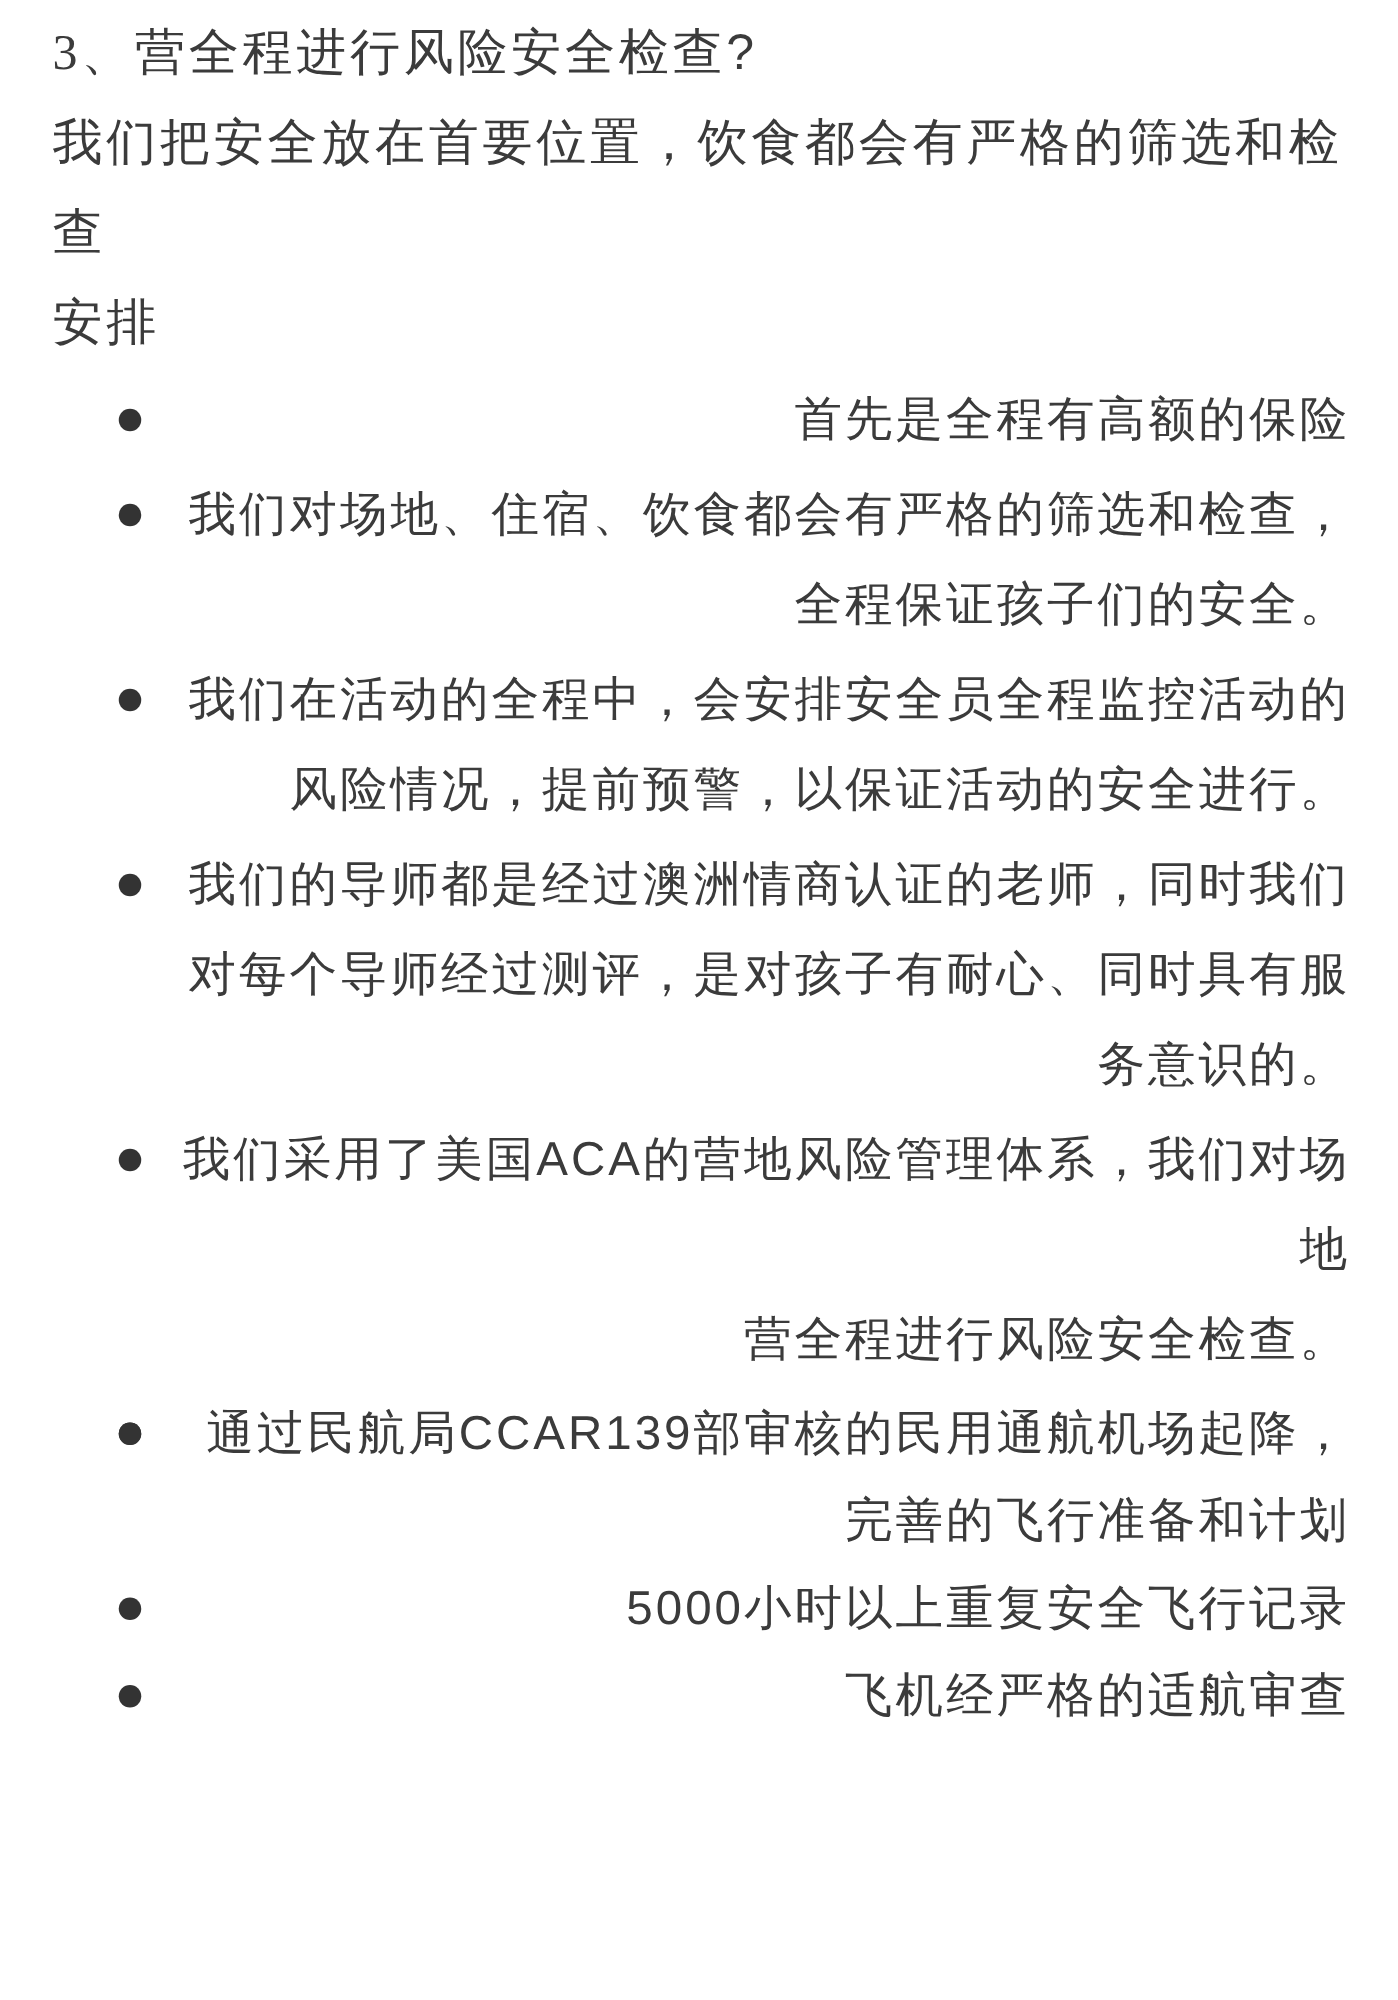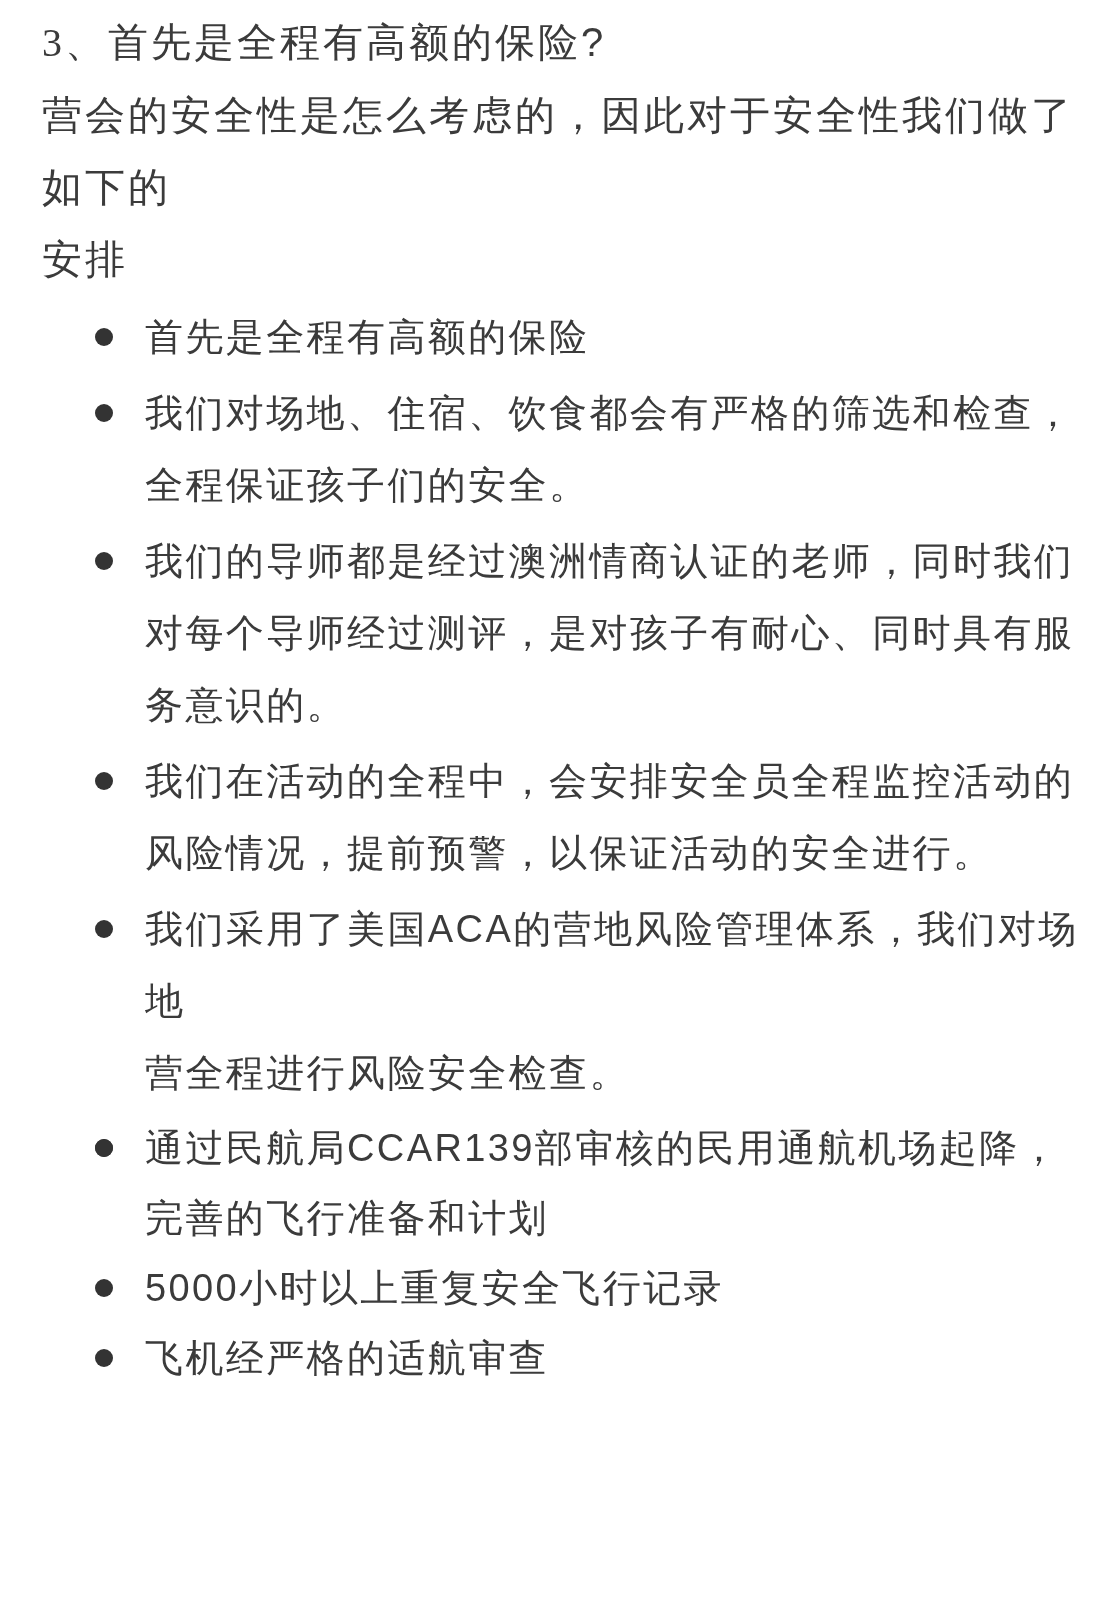--- a/index.html
+++ b/index.html
@@ -30,20 +30,21 @@
     margin: 0;
     font-size: 40px;
     line-height: 72px;
     letter-spacing: 3px;
     white-space: pre-wrap;
   }
   ul.bullet-list {
     list-style: none;
     margin: 6px 0 0 0;
     padding: 0;
+    text-align: right;
   }
   ul.bullet-list li {
     position: relative;
     padding-left: 103px;
     font-size: 38px;
     line-height: 72px;
     letter-spacing: 2.4px;
     margin-bottom: 4px;
   }
   .li-text {
@@ -67,45 +68,45 @@
   }
   ul.list-s4 .dot {
     top: 26px;
   }
 </style>
 </head>
 <body>
 
 <div class="page">
 
-  <div class="heading"><span class="num-serif">3、</span><span>首先是全程有高额的保险?</span></div>
+  <div class="heading"><span class="num-serif">3、</span><span>营全程进行风险安全检查?</span></div>
 
-  <p class="intro">营会的安全性是怎么考虑的，因此对于安全性我们做了如下的
+  <p class="intro">我们把安全放在首要位置，饮食都会有严格的筛选和检查
 安排</p>
 
   <ul class="bullet-list">
     <li>
       <span class="dot"></span>
       <span class="li-text">首先是全程有高额的保险</span>
     </li>
     <li>
       <span class="dot"></span>
       <span class="li-text">我们对场地、住宿、饮食都会有严格的筛选和检查，
 全程保证孩子们的安全。</span>
     </li>
     <li>
       <span class="dot"></span>
+      <span class="li-text">我们在活动的全程中，会安排安全员全程监控活动的
+风险情况，提前预警，以保证活动的安全进行。</span>
+    </li>
+    <li>
+      <span class="dot"></span>
       <span class="li-text">我们的导师都是经过澳洲情商认证的老师，同时我们
 对每个导师经过测评，是对孩子有耐心、同时具有服
 务意识的。</span>
-    </li>
-    <li>
-      <span class="dot"></span>
-      <span class="li-text">我们在活动的全程中，会安排安全员全程监控活动的
-风险情况，提前预警，以保证活动的安全进行。</span>
     </li>
     <li>
       <span class="dot"></span>
       <span class="li-text">我们采用了美国ACA的营地风险管理体系，我们对场地
 营全程进行风险安全检查。</span>
     </li>
   </ul>
 
 
   <ul class="bullet-list list-s4">

